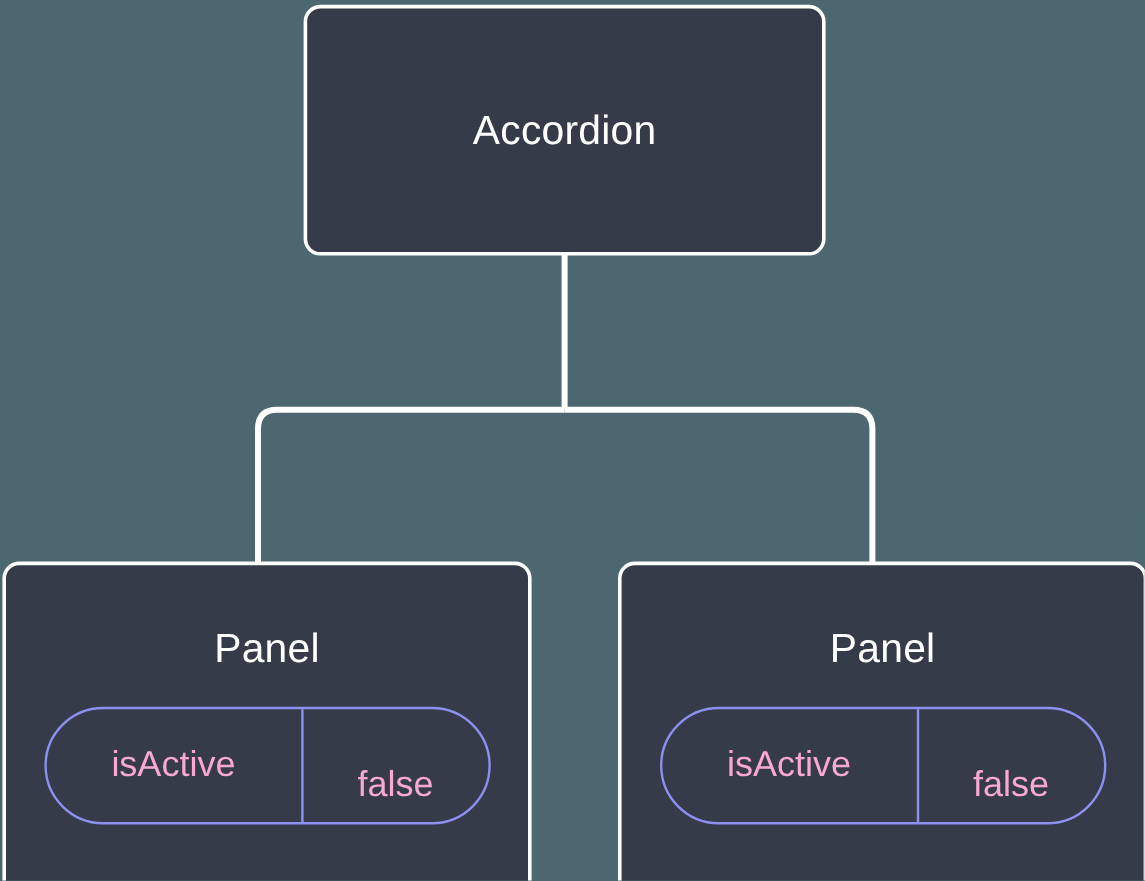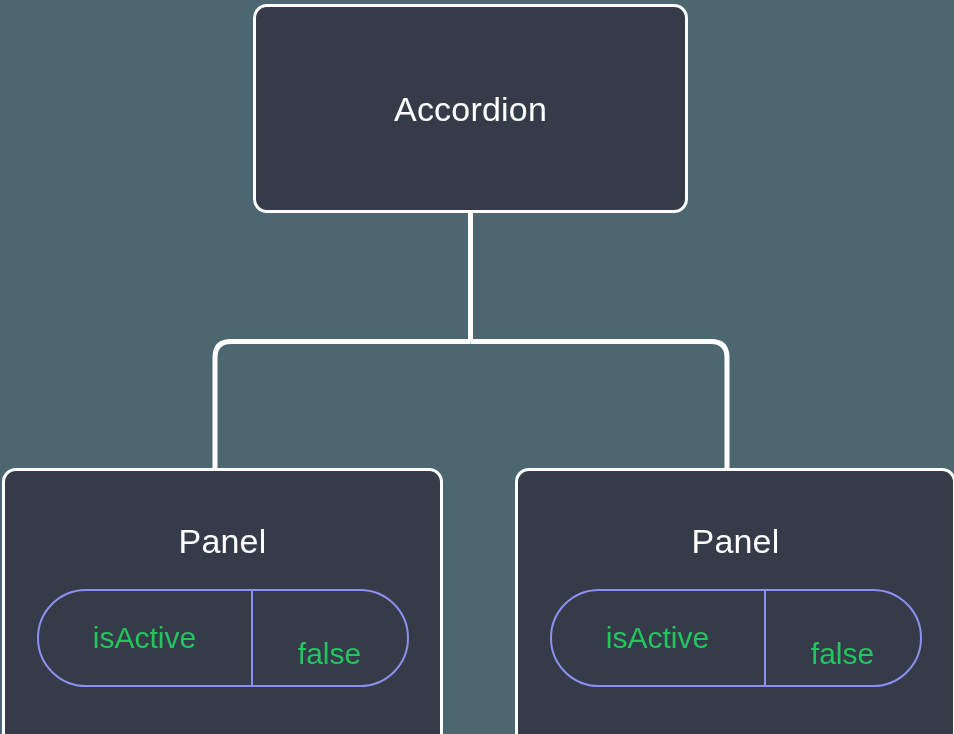--- a/index.html
+++ b/index.html
@@ -84,21 +84,21 @@
     border-radius: 49px;
     display: flex;
     align-items: stretch;
     background: transparent;
   }
 
   .pill-cell {
     display: flex;
     align-items: center;
     justify-content: center;
-    color: #22c55e;
+    color: #f9a8d4;
     font-size: 30px;
     line-height: 34px;
     white-space: nowrap;
     box-sizing: border-box;
   }
 
   .pill-key {
     width: 214px;
     border-right: 2px solid #8c90f0;
   }

